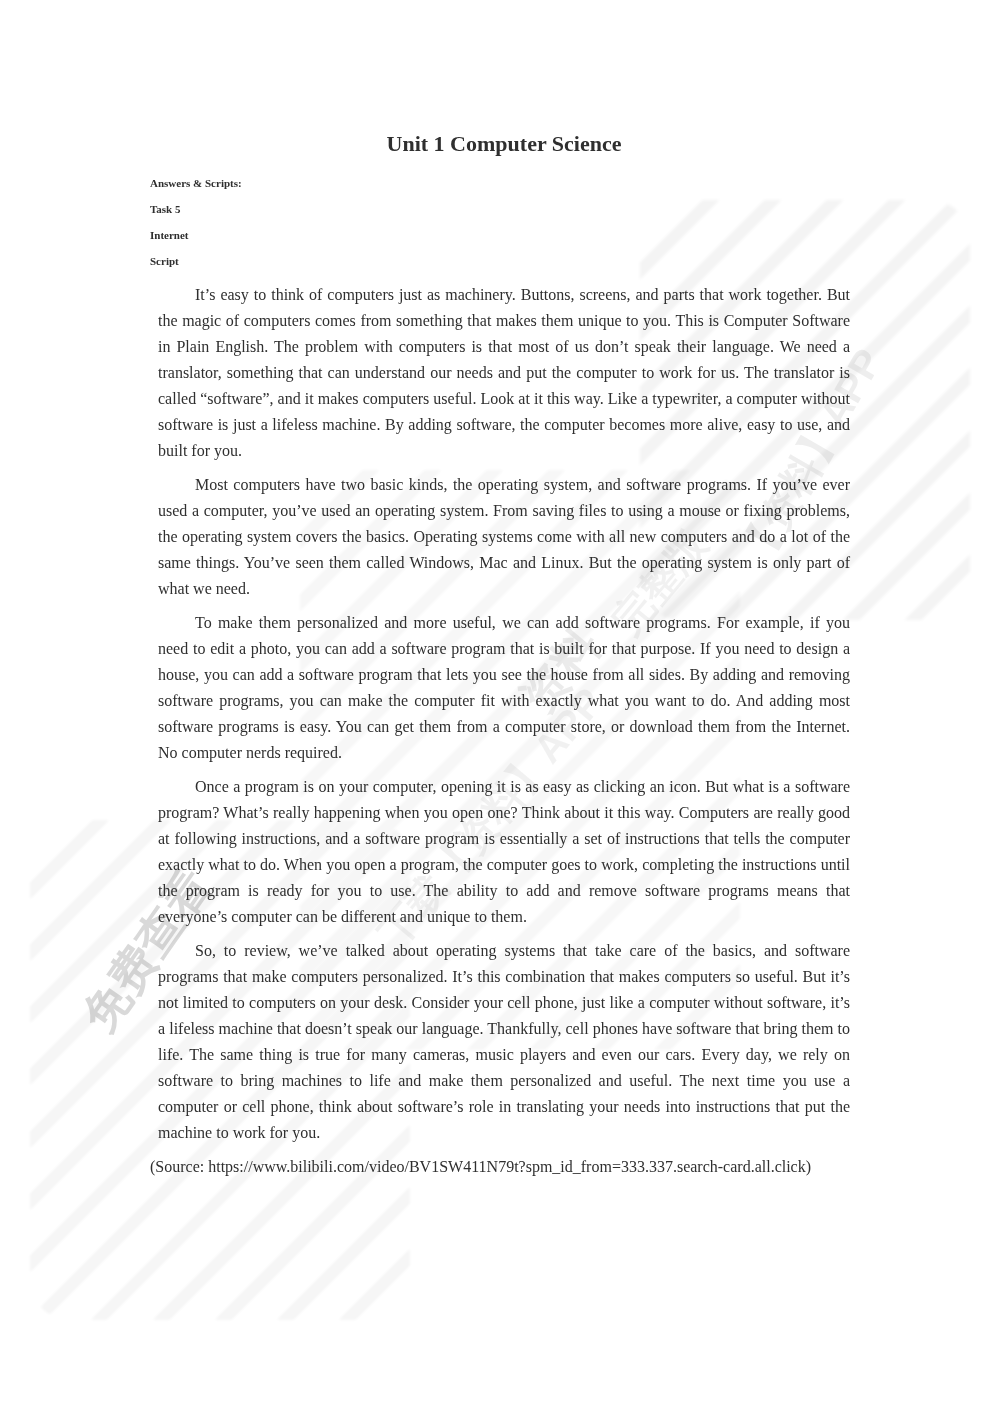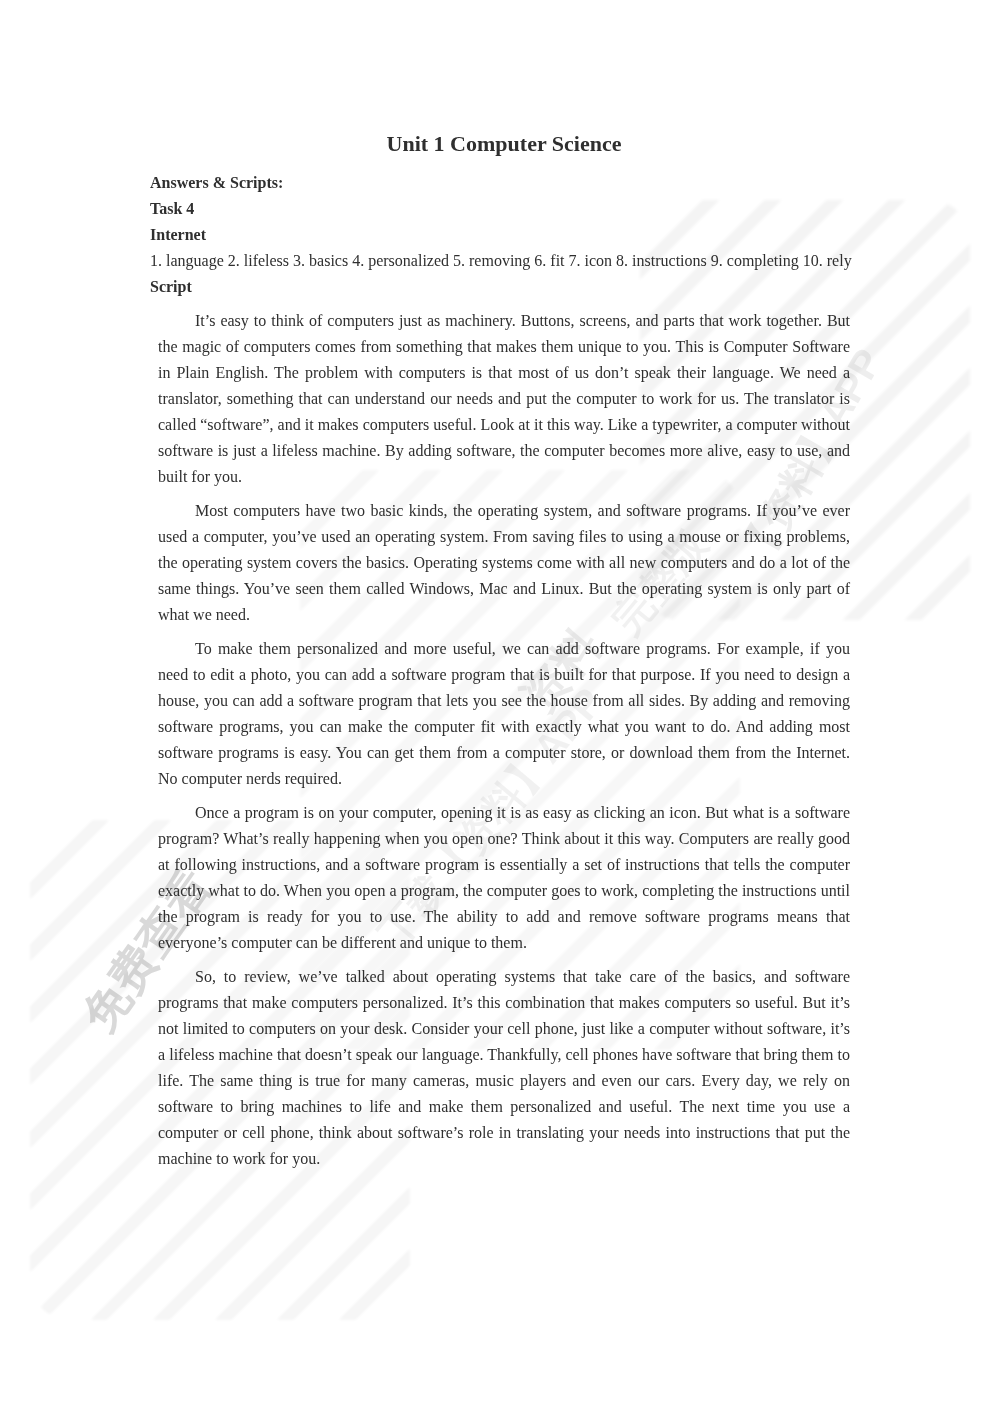--- a/index.html
+++ b/index.html
@@ -63,21 +63,21 @@
   }
   .doc-title {
     margin: 0 0 12px 0;
     font-size: 22px;
     line-height: 28px;
     font-weight: bold;
     text-align: center;
   }
   .h-line {
     margin: 0;
-    font-size: 16px;
+    font-size: 11px;
     line-height: 26px;
     font-weight: bold;
   }
   .body-line {
     margin: 0;
     font-size: 16px;
     line-height: 26px;
     text-align: justify;
   }
   .para {
@@ -106,28 +106,28 @@
     <span class="wm-text wm-t2">【资料】APP</span>
     <span class="wm-text wm-t3">资料</span>
     <span class="wm-text wm-t4">下载【资料】APP</span>
     <span class="wm-text wm-t5">完整版</span>
   </div>
 
   <div class="content">
     <h1 class="doc-title">Unit 1 Computer Science</h1>
 
     <p class="h-line">Answers &amp; Scripts:</p>
-    <p class="h-line">Task 4</p>
+    <p class="h-line">Task 5</p>
     <p class="h-line">Internet</p>
 
-    <p class="body-line">1. language 2. lifeless 3. basics 4. personalized 5. removing 6. fit 7. icon 8. instructions 9. completing 10. rely</p>
 
     <p class="h-line">Script</p>
 
     <p class="para">It’s easy to think of computers just as machinery. Buttons, screens, and parts that work together. But the magic of computers comes from something that makes them unique to you. This is Computer Software in Plain English. The problem with computers is that most of us don’t speak their language. We need a translator, something that can understand our needs and put the computer to work for us. The translator is called “software”, and it makes computers useful. Look at it this way. Like a typewriter, a computer without software is just a lifeless machine. By adding software, the computer becomes more alive, easy to use, and built for you.</p>
     <p class="para">Most computers have two basic kinds, the operating system, and software programs. If you’ve ever used a computer, you’ve used an operating system. From saving files to using a mouse or fixing problems, the operating system covers the basics. Operating systems come with all new computers and do a lot of the same things. You’ve seen them called Windows, Mac and Linux. But the operating system is only part of what we need.</p>
     <p class="para">To make them personalized and more useful, we can add software programs. For example, if you need to edit a photo, you can add a software program that is built for that purpose. If you need to design a house, you can add a software program that lets you see the house from all sides. By adding and removing software programs, you can make the computer fit with exactly what you want to do. And adding most software programs is easy. You can get them from a computer store, or download them from the Internet. No computer nerds required.</p>
     <p class="para">Once a program is on your computer, opening it is as easy as clicking an icon. But what is a software program? What’s really happening when you open one? Think about it this way. Computers are really good at following instructions, and a software program is essentially a set of instructions that tells the computer exactly what to do. When you open a program, the computer goes to work, completing the instructions until the program is ready for you to use. The ability to add and remove software programs means that everyone’s computer can be different and unique to them.</p>
     <p class="para">So, to review, we’ve talked about operating systems that take care of the basics, and software programs that make computers personalized. It’s this combination that makes computers so useful. But it’s not limited to computers on your desk. Consider your cell phone, just like a computer without software, it’s a lifeless machine that doesn’t speak our language. Thankfully, cell phones have software that bring them to life. The same thing is true for many cameras, music players and even our cars. Every day, we rely on software to bring machines to life and make them personalized and useful. The next time you use a computer or cell phone, think about software’s role in translating your needs into instructions that put the machine to work for you.</p>
 
+    <p class="source-line">(Source: https://www.bilibili.com/video/BV1SW411N79t?spm_id_from=333.337.search-card.all.click)</p>
   </div>
 
 </div>
 
 </body></html>

